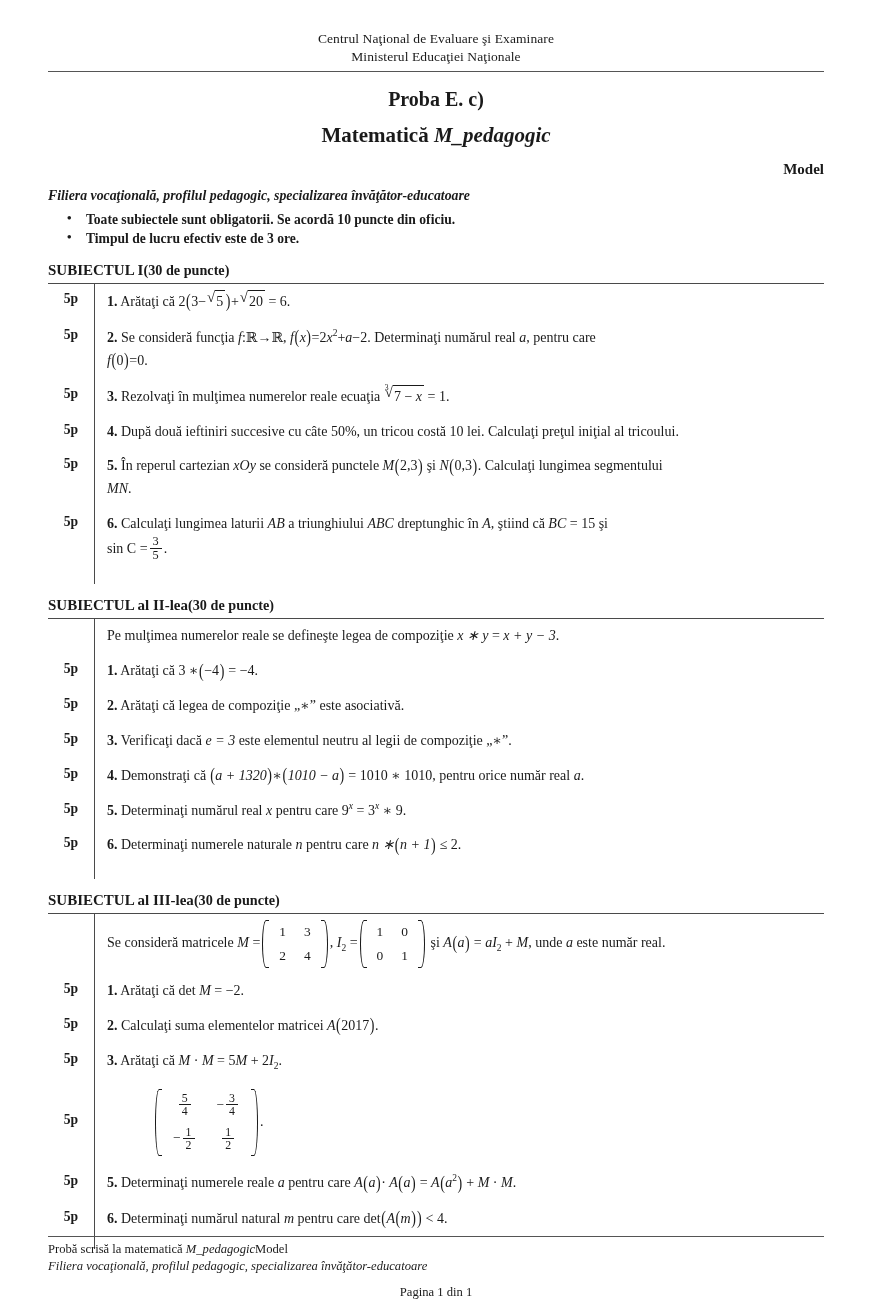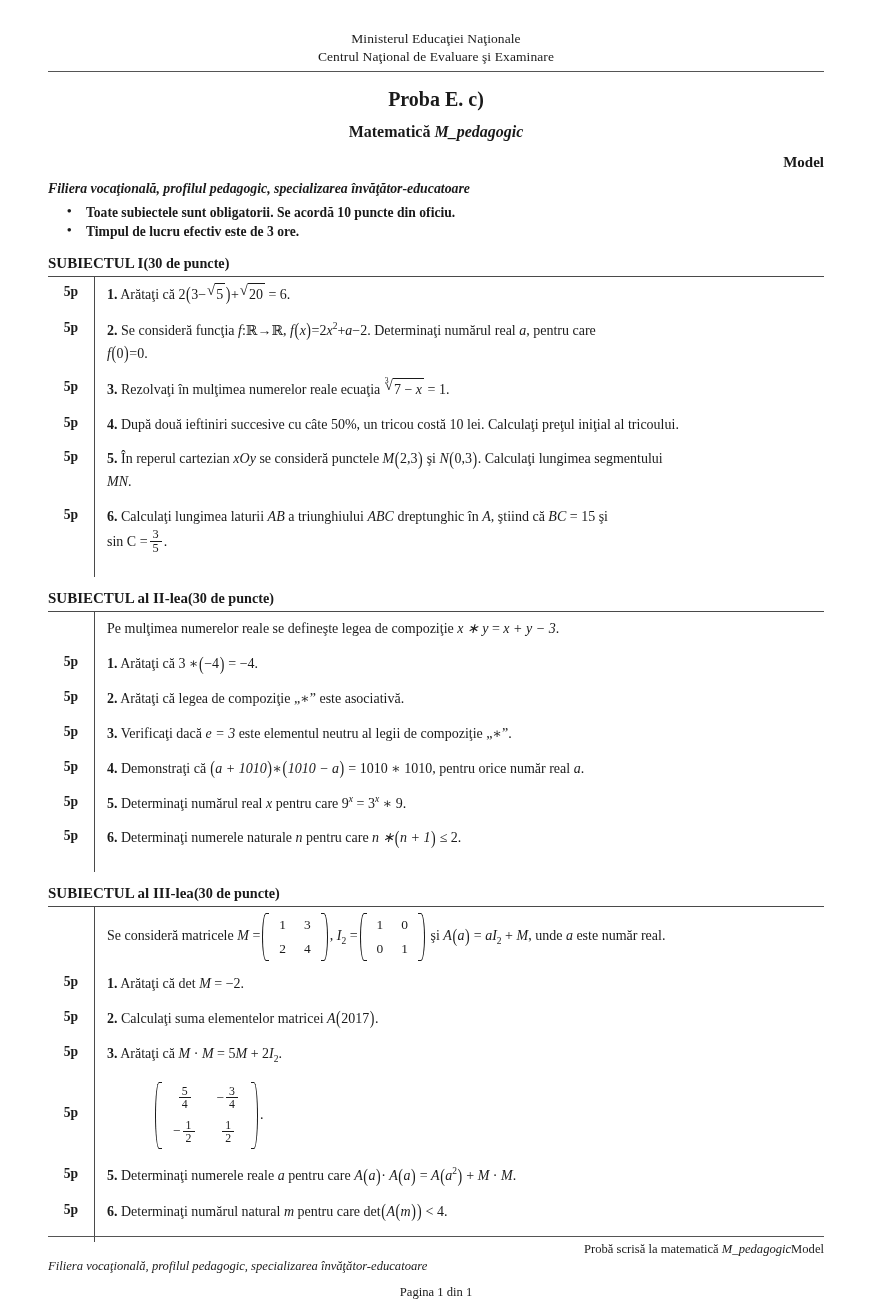--- a/index.html
+++ b/index.html
@@ -53,21 +53,21 @@
   }
   .proba {
     text-align: center;
     font-weight: bold;
     font-size: 20px;
     margin-top: 16px;
   }
   .materia {
     text-align: center;
     font-weight: bold;
-    font-size: 16px;
+    font-size: 21px;
     margin-top: 12px;
   }
   .materia .ital { font-style: italic; }
 
   .model-right {
     text-align: right;
     font-weight: bold;
     font-size: 15px;
     margin-top: 13px;
   }
@@ -239,35 +239,35 @@
     left: 48px;
     top: 1236px;
     width: 776px;
     border-top: 1.3px solid #555;
     padding-top: 4px;
     font-size: 12.6px;
     line-height: 1.38;
   }
   .footer .row1 {
     display: flex;
-    justify-content: flex-end;
+    justify-content: flex-start;
     align-items: baseline;
   }
   .footer .row2 { font-style: italic; }
   .footer .row3 { text-align: center; margin-top: 8px; }
 </style>
 </head>
 <body>
 
 <div class="page">
 <div class="inner">
 
   <div class="masthead">
+    <div>Centrul Naţional de Evaluare şi Examinare</div>
     <div>Ministerul Educaţiei Naţionale</div>
-    <div>Centrul Naţional de Evaluare şi Examinare</div>
   </div>
   <hr class="rule">
 
   <div class="proba">Proba E. c)</div>
   <div class="materia">
     <span>Matematică</span>
     <span class="ital">M_pedagogic</span>
   </div>
 
   <div class="model-right">Model</div>
@@ -407,21 +407,21 @@
         <span class="mi">e = 3</span>
         <span>este elementul neutru al legii de compoziţie „∗”.</span>
       </div>
     </div>
 
     <div class="prob-row">
       <div class="pcol">5p</div>
       <div class="bcol">
         <span class="num">4.</span>
         <span>Demonstraţi că</span>
-        <span class="paren-med">(</span><span class="mi">a + 1010</span><span class="paren-med">)</span><span class="mr">∗</span><span class="paren-med">(</span><span class="mi">1010 − a</span><span class="paren-med">)</span><span class="mr">&nbsp;</span><span class="mr">= 1010 ∗ 1010</span><span>, pentru orice număr real</span>
+        <span class="paren-med">(</span><span class="mi">a + 1320</span><span class="paren-med">)</span><span class="mr">∗</span><span class="paren-med">(</span><span class="mi">1010 − a</span><span class="paren-med">)</span><span class="mr">&nbsp;</span><span class="mr">= 1010 ∗ 1010</span><span>, pentru orice număr real</span>
         <span class="mi">a</span><span>.</span>
       </div>
     </div>
 
     <div class="prob-row">
       <div class="pcol">5p</div>
       <div class="bcol">
         <span class="num">5.</span>
         <span>Determinaţi numărul real</span>
         <span class="mi">x</span>

